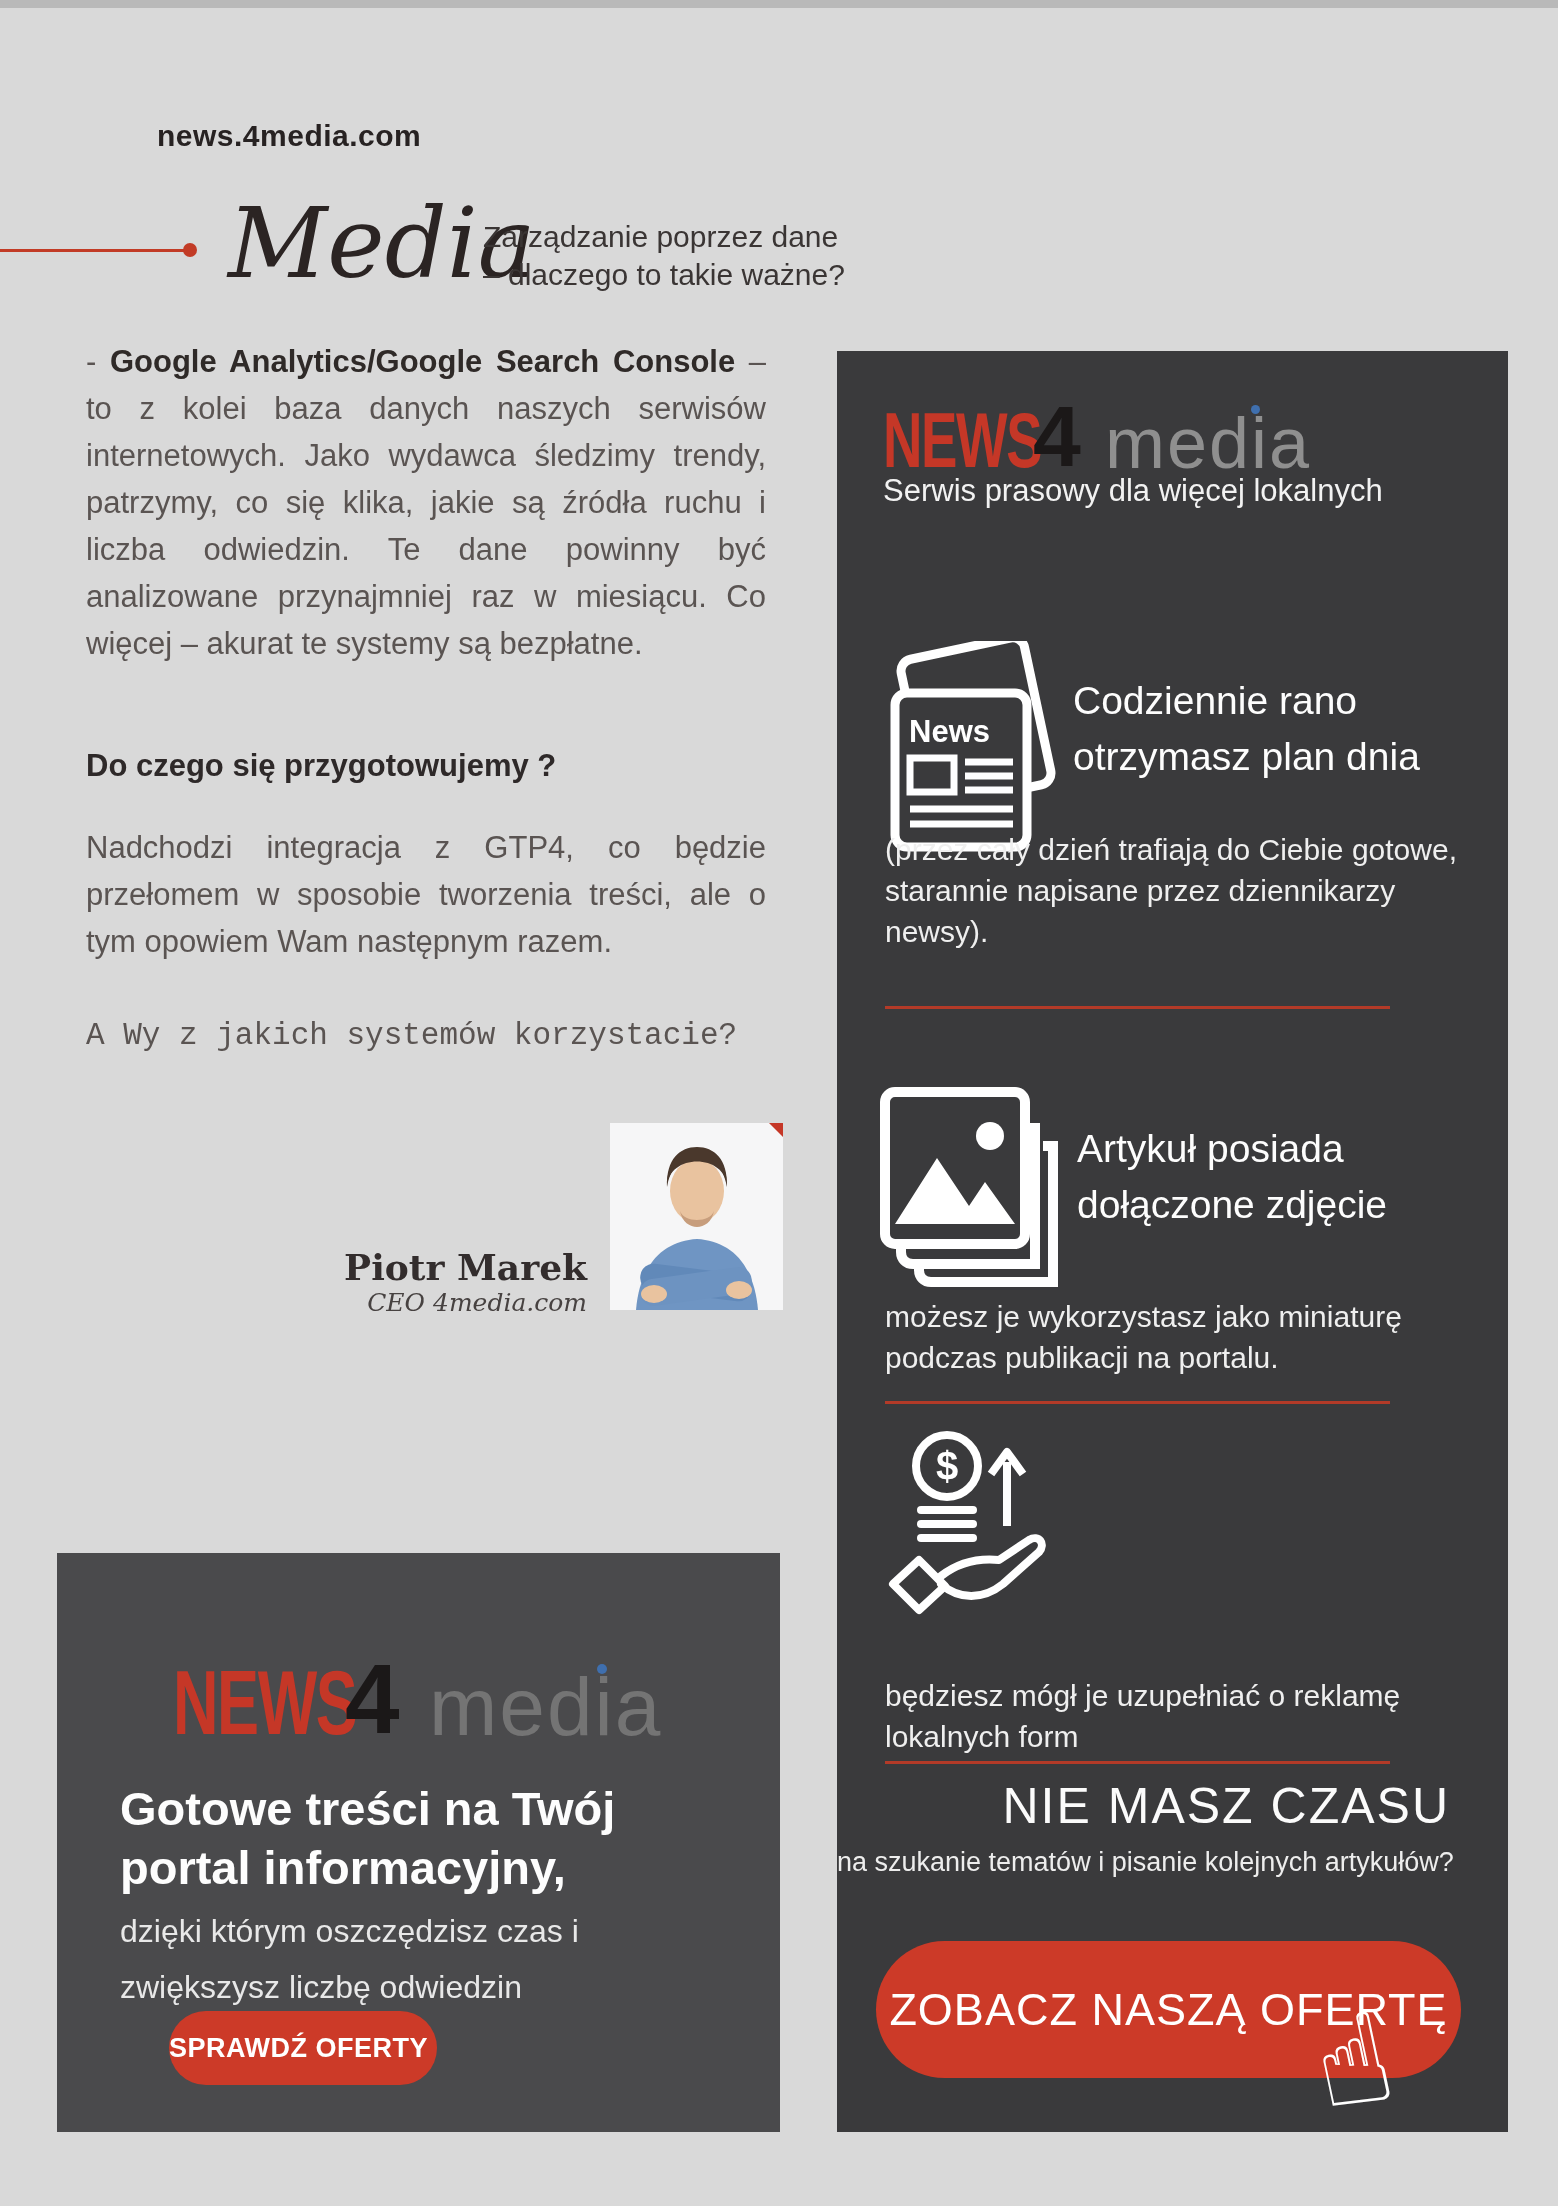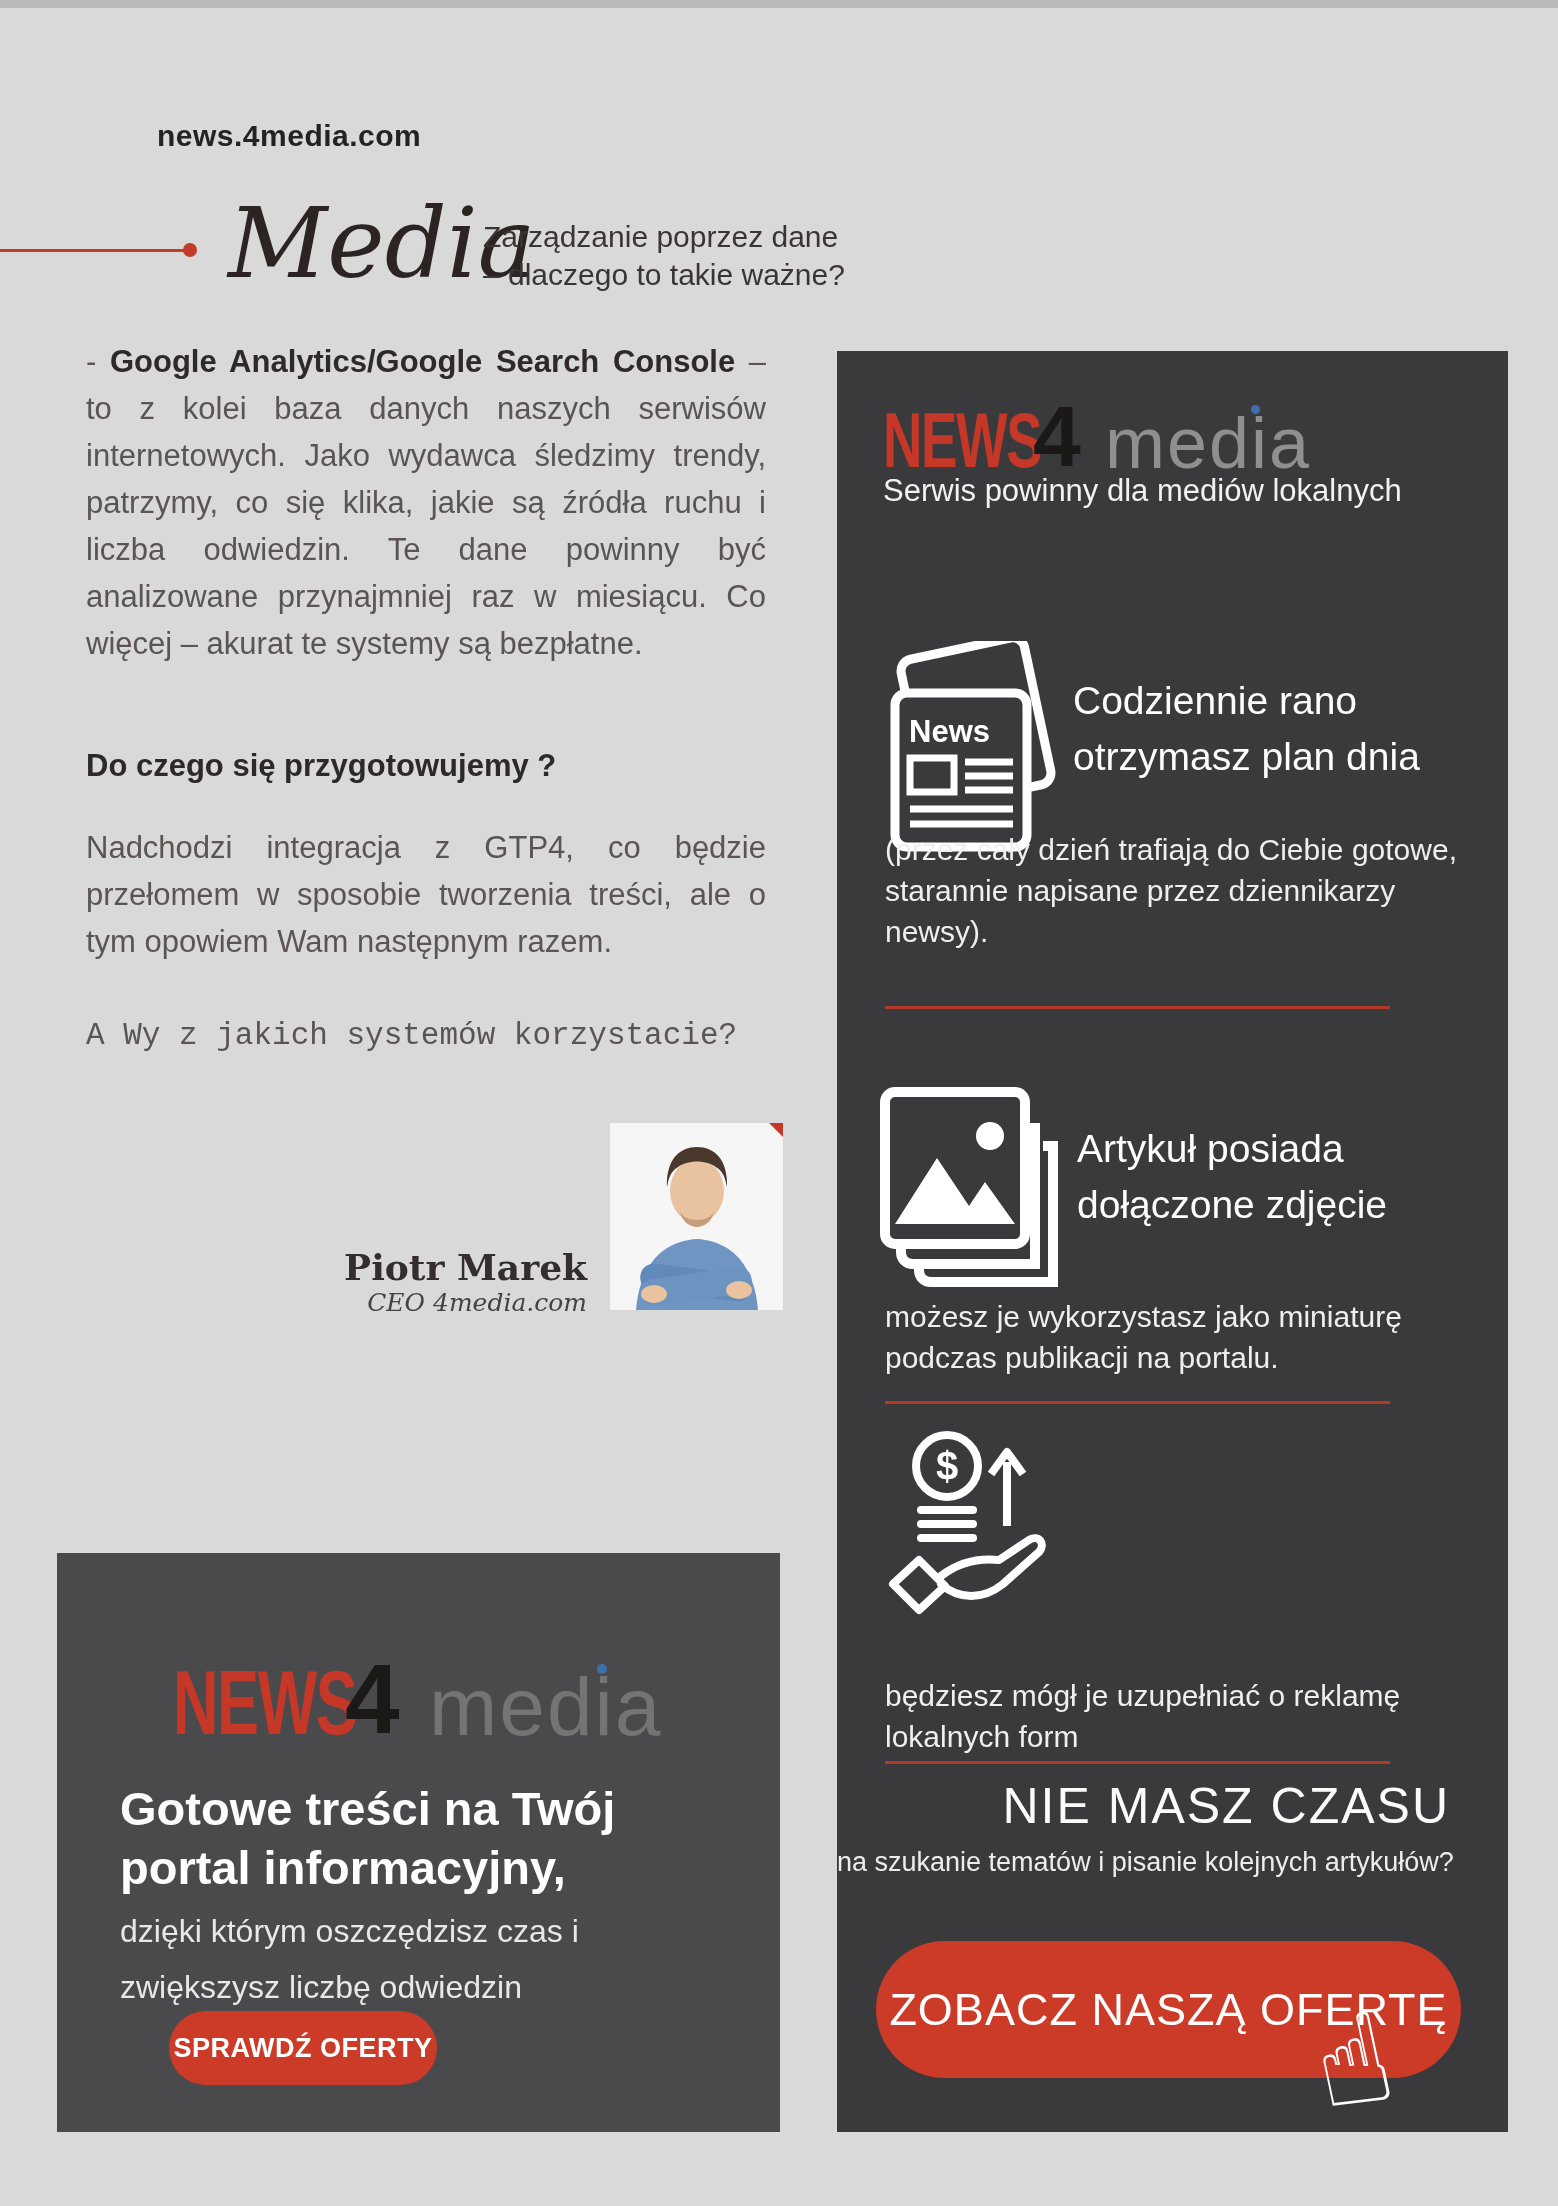--- a/index.html
+++ b/index.html
@@ -85,21 +85,21 @@
   .pp-logo .news { font-size:90px; }
   .pp-logo .four { left:172px; top:-8px; font-size:98px; }
   .pp-logo .media { left:256px; top:8px; font-size:82px; color:#747474; }
   .pp-logo .i-dot { left:424px; top:6px; width:10px; height:10px; }
   .pp-heading { left:63px; font-size:47px; font-weight:bold; color:#fdfdfd; }
   .pp-heading.l1 { top:228px; }
   .pp-heading.l2 { top:287px; }
   .pp-sub { left:63px; top:350px; width:510px; font-size:32px; color:#e8e8e8; line-height:56px; }
   .pp-button { left:112px; top:458px; width:268px; height:74px; border-radius:37px;
     background:#cc3a28; border:none; cursor:pointer; }
-  .pp-button span { display:block; width:100%; text-align:center; line-height:74px;
+  .pp-button span { display:block; width:100%; text-align:left; line-height:74px;
     font-size:27px; font-weight:bold; color:#fff; letter-spacing:.5px; font-family:"Liberation Sans", sans-serif; }
 
   .footer-bar { left:0; top:2199px; width:1558px; height:7px; background:#3b4da1; }
 </style>
 </head>
 <body>
 
 <div class="page">
 
   <div class="abs site-url">news.4media.com</div>
@@ -136,21 +136,21 @@
   </svg>
 
   <div class="abs right-panel">
 
     <div class="abs logo rp-logo">
       <span class="news">NEWS</span>
       <span class="four">4</span>
       <span class="media">media</span>
       <span class="i-dot"></span>
     </div>
-    <div class="abs rp-tagline">Serwis powinny dla mediów lokalnych</div>
+    <div class="abs rp-tagline">Serwis prasowy dla więcej lokalnych</div>
 
     <svg class="abs feat-icon f1-icon" width="180" height="215" viewBox="0 0 180 215">
       <rect x="34" y="6" width="126" height="150" rx="12" fill="#3a3a3c" stroke="#fff" stroke-width="9" transform="rotate(-12 97 81)"></rect>
       <rect x="16" y="52" width="132" height="154" rx="12" fill="#3a3a3c" stroke="#fff" stroke-width="9"></rect>
       <text x="30" y="101" font-family="Liberation Sans, sans-serif" font-size="31" font-weight="bold" fill="#fff">News</text>
       <rect x="31" y="117" width="44" height="34" fill="none" stroke="#fff" stroke-width="7"></rect>
       <line x1="86" y1="121" x2="134" y2="121" stroke="#fff" stroke-width="7"></line>
       <line x1="86" y1="135" x2="134" y2="135" stroke="#fff" stroke-width="7"></line>
       <line x1="86" y1="149" x2="134" y2="149" stroke="#fff" stroke-width="7"></line>
       <line x1="31" y1="168" x2="134" y2="168" stroke="#fff" stroke-width="7"></line>

